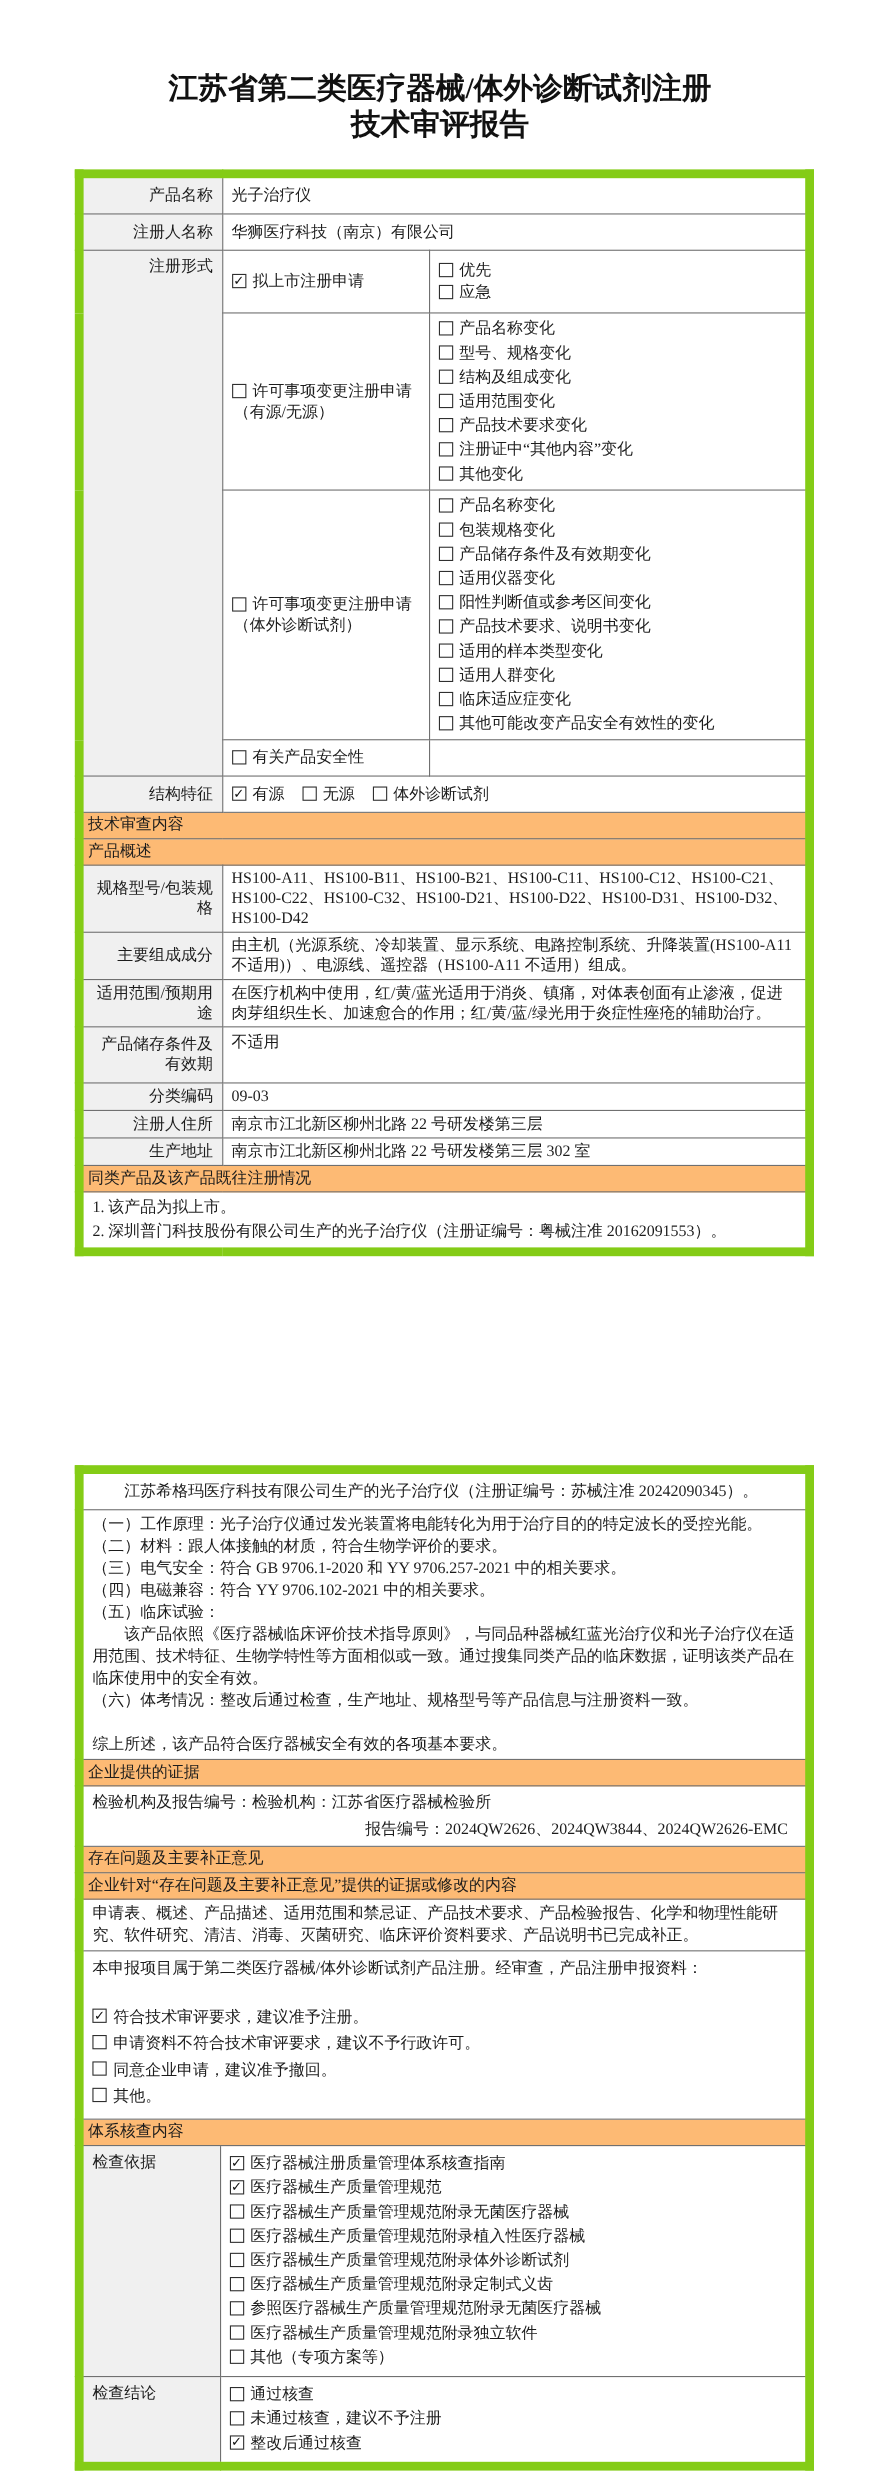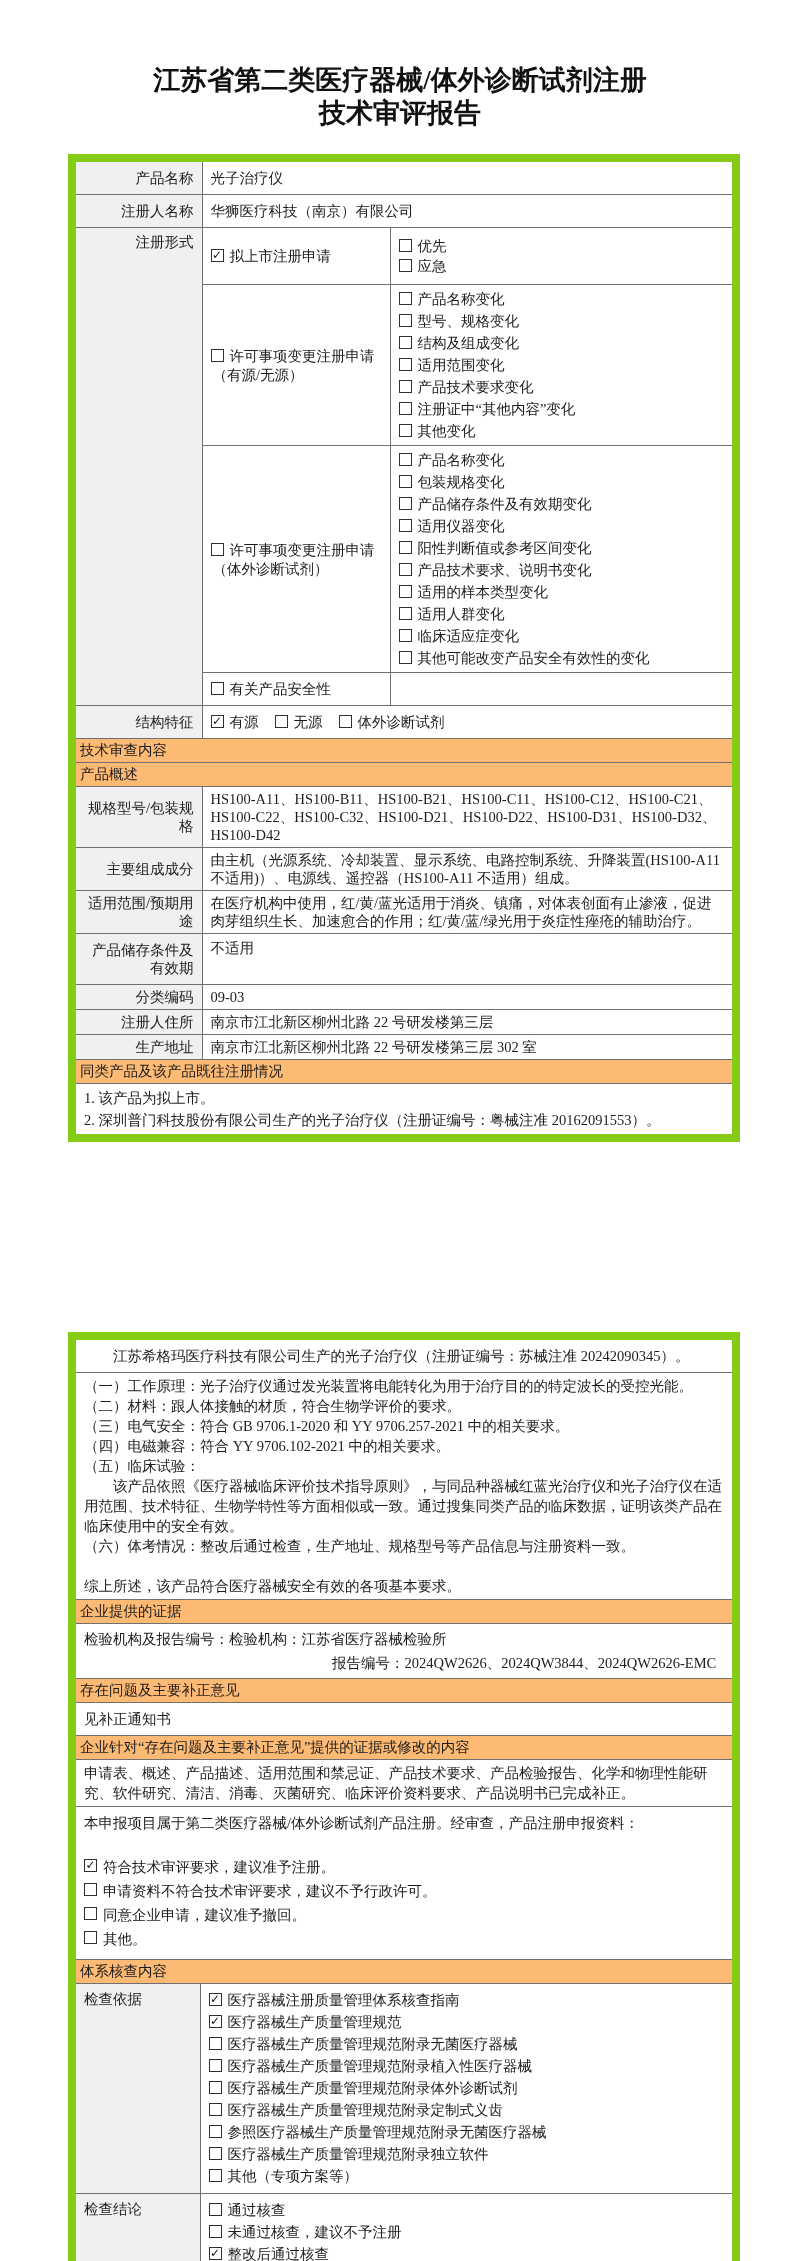--- a/index.html
+++ b/index.html
@@ -311,23 +311,20 @@
       <tr>
         <td colspan="2" class="cell-top">
           <div class="evd1">检验机构及报告编号：检验机构：江苏省医疗器械检验所</div>
           <div class="evd2">报告编号：2024QW2626、2024QW3844、2024QW2626-EMC</div>
         </td>
       </tr>
 
       <tr>
         <td colspan="2" class="sec">存在问题及主要补正意见</td>
       </tr>
-      <tr>
-        <td colspan="2" class="h28">见补正通知书</td>
-      </tr>
 
       <tr>
         <td colspan="2" class="sec">企业针对“存在问题及主要补正意见”提供的证据或修改的内容</td>
       </tr>
       <tr>
         <td colspan="2" style="line-height:20px">申请表、概述、产品描述、适用范围和禁忌证、产品技术要求、产品检验报告、化学和物理性能研究、软件研究、清洁、消毒、灭菌研究、临床评价资料要求、产品说明书已完成补正。</td>
       </tr>
 
       <tr>
         <td colspan="2" class="cell-top concl" style="padding-top:6px;padding-bottom:8px">

